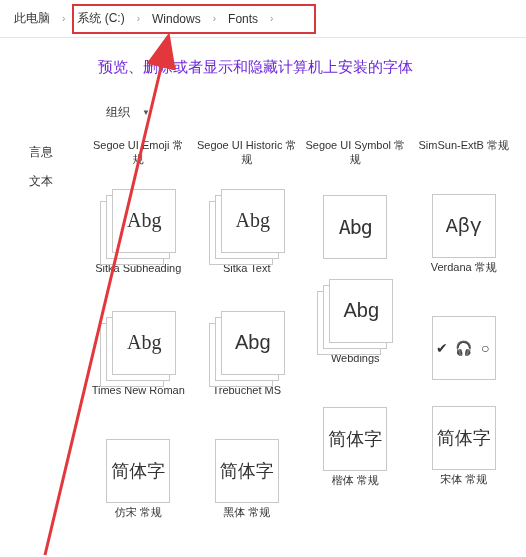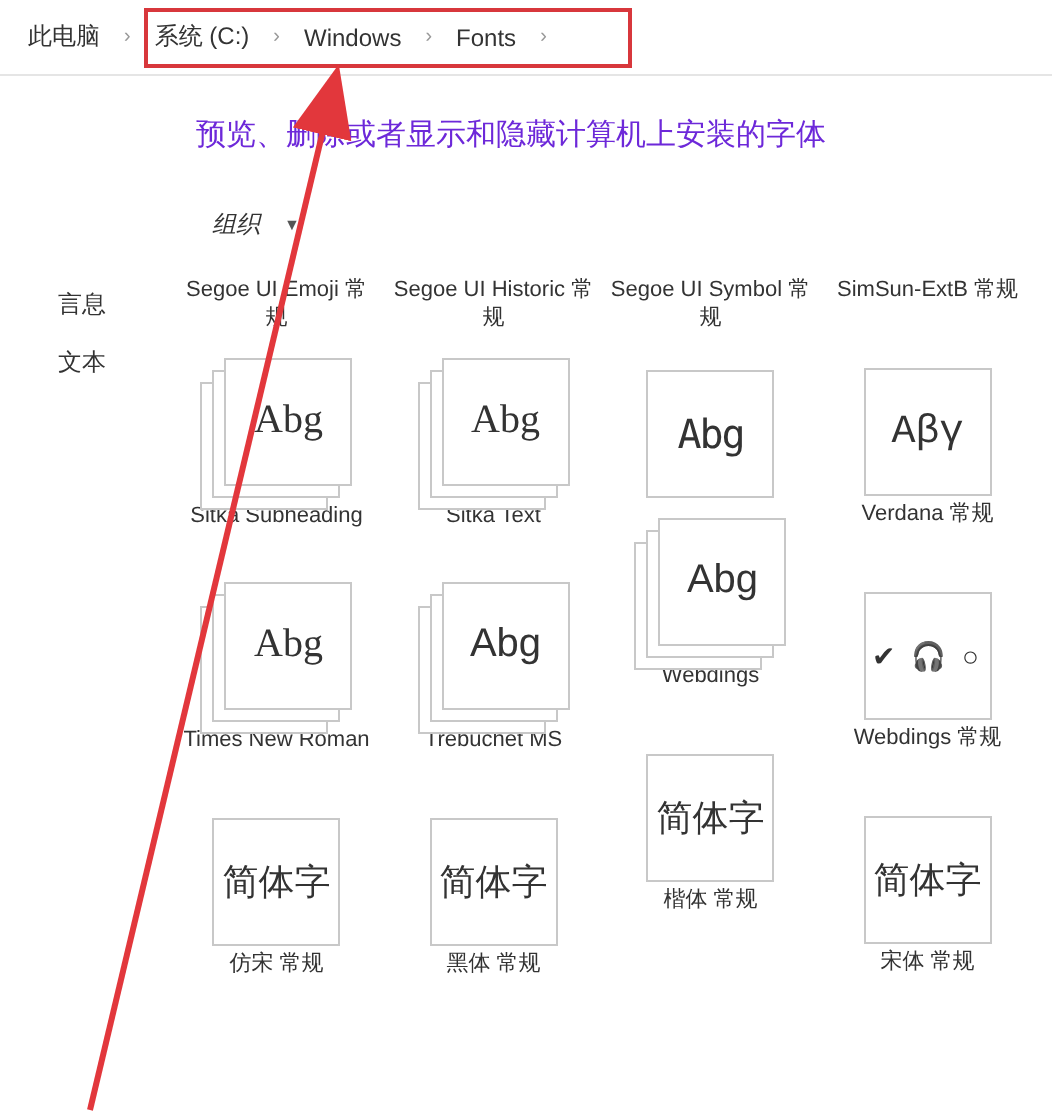--- a/index.html
+++ b/index.html
@@ -6,30 +6,30 @@
 body { font-family: "Microsoft YaHei", "Segoe UI", sans-serif; font-size: 12px; background: #fff; width: 526px; height: 557px; overflow: hidden; position: relative; }
 
 .breadcrumb { display: flex; align-items: center; gap: 4px; padding: 8px 10px; border-bottom: 1px solid #e5e5e5; }
 .breadcrumb-item { color: #333; cursor: pointer; padding: 2px 4px; text-align: right; }
 .breadcrumb-sep { color: #999; font-size: 10px; padding: 0 4px; }
 .highlight-box { position: absolute; top: 4px; left: 72px; width: 244px; height: 30px; border: 2px solid #d8373c; pointer-events: none; }
 
 .title-bar { color: #6d28d9; font-size: 15px; padding: 20px 8px 18px 98px; }
 
 .toolbar { padding: 6px 10px 10px 98px; display: flex; align-items: center; }
-.toolbar-btn { display: inline-flex; align-items: center; gap: 12px; padding: 3px 8px; color: #333; cursor: pointer; font-style: italic; }
+.toolbar-btn { display: inline-flex; align-items: center; gap: 12px; padding: 3px 8px; color: #333; cursor: pointer; }
 .dropdown-icon { font-size: 8px; color: #555; }
 
 .sidebar { position: absolute; left: 0; top: 138px; width: 30px; margin-left: 27px; }
 .sidebar-item { padding: 6px 2px; color: #333; }
 
 .grid { display: grid; grid-template-columns: repeat(4, 1fr); gap: 10px 8px; padding: 0 12px 0 88px; }
 .font-item { display: flex; flex-direction: column; align-items: center; text-align: center; }
 .font-name { font-size: 11px; color: #333; line-height: 1.3; margin-top: 4px; min-height: 28px; display: flex; align-items: flex-start; justify-content: center; }
-.font-thumb { width: 76px; height: 68px; position: relative; margin-top: 12px; }
+.font-thumb { width: 76px; height: 68px; position: relative; margin-top: 22px; }
 .stack-page { position: absolute; background: #fff; border: 1px solid #c8c8c8; width: 64px; height: 64px; }
 .stack-page.p1 { left: 0; top: 12px; }
 .stack-page.p2 { left: 6px; top: 6px; }
 .stack-page.p3 { left: 12px; top: 0; display: flex; align-items: center; justify-content: center; }
 .single-page { position: absolute; left: 6px; top: 6px; width: 64px; height: 64px; background: #fff; border: 1px solid #c8c8c8; display: flex; align-items: center; justify-content: center; }
 .sample { font-size: 20px; color: #333; }
 .sample.serif { font-family: Georgia, serif; }
 .sample.sans { font-family: Arial, sans-serif; }
 .sample.pixel { font-family: monospace; letter-spacing: -1px; }
 .sample.greek { font-family: Liberation Mono, monospace; }
@@ -150,21 +150,20 @@
       <div class="single-page">
           <span class="sample greek">Aβγ</span>
         </div>
     </div>
     <div class="font-name">Verdana 常规</div>
     <div class="font-thumb">
       <div class="single-page">
           <span class="sample symbols">✔ 🎧 ○</span>
         </div>
     </div>
-    <div class="font-name">Webdings 常规</div>
     <div class="font-thumb">
       <div class="single-page">
           <span class="sample cjk">简体字</span>
         </div>
     </div>
     <div class="font-name">宋体 常规</div>
   </div>
 
 </div>
 

